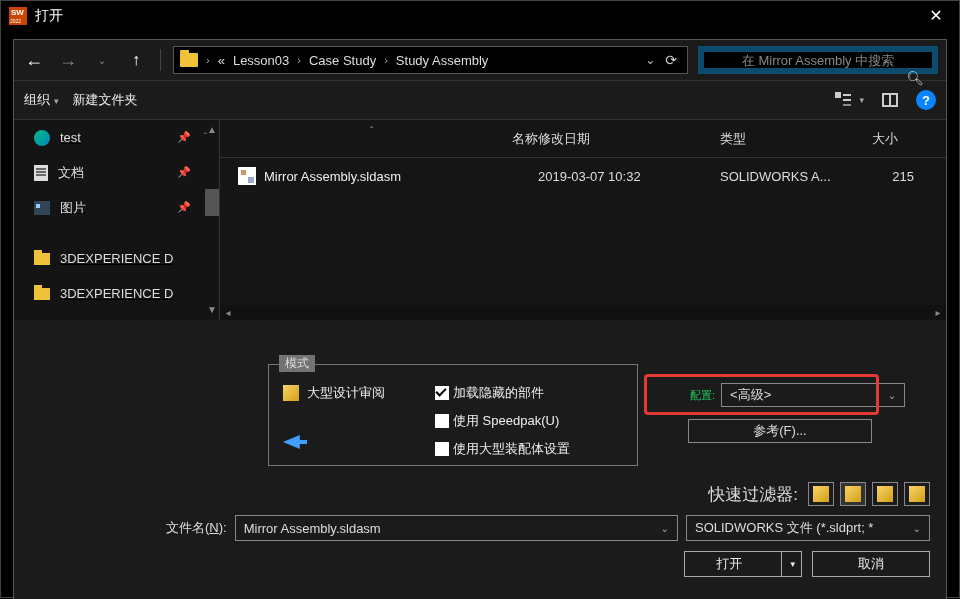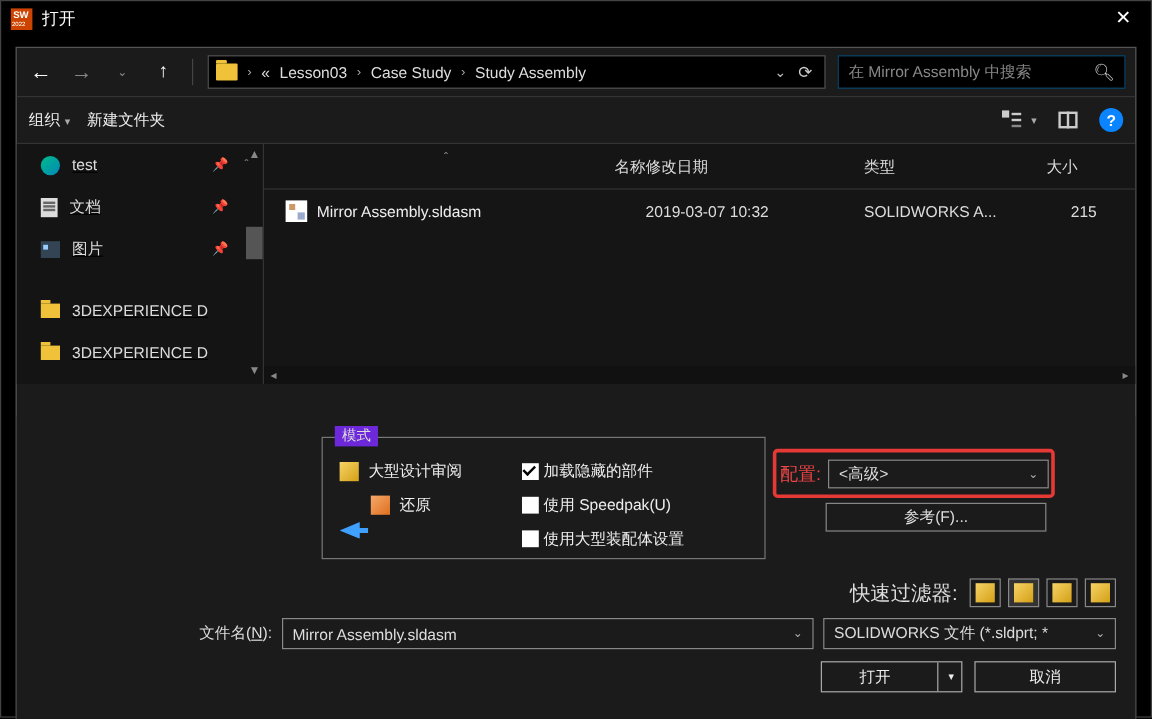--- a/index.html
+++ b/index.html
@@ -20,21 +20,21 @@
   .nav-arrow.dim { color:#888; }
   .nav-up { font-size:16px; }
   .divider-v { width:1px; height:22px; background:#444; margin:0 2px;}
   .breadcrumb { flex:1; height:28px; background:#000; border:1px solid #555; display:flex; align-items:center; padding:0 6px; gap:8px; color:#ddd; font-size:13px;}
   .folder-icon { width:18px; height:14px; background:#f0c23a; display:inline-block; position:relative; border-radius:1px;}
   .folder-icon::before { content:""; position:absolute; left:0; top:-3px; width:9px; height:3px; background:#f0c23a; border-radius:1px 1px 0 0;}
   .chev { color:#aaa; font-size:11px;}
   .bc-end { margin-left:auto; display:flex; align-items:center; gap:10px; padding-right:4px;}
   .bc-end span { color:#bbb; font-size:12px;}
   .bc-end .refresh { font-size:14px; color:#ccc;}
-  .searchbox { width:240px; height:28px; background:#000; border:1px solid #0c4a6e; display:flex; align-items:center; color:#888; font-size:13px; padding:0 8px;}
+  .searchbox { width:240px; height:28px; background:#000; border:6px solid #0c4a6e; display:flex; align-items:center; color:#888; font-size:13px; padding:0 8px;flex-direction:column;}
   .searchbox .mag { margin-left:auto; color:#ccc; font-size:14px;}
   
   .toolrow { height:40px; display:flex; align-items:center; padding:0 10px; gap:14px; border-top:1px solid #333; border-bottom:1px solid #333;}
   .tool-text { color:#eee; font-size:13px;}
   .menu-arrow { color:#aaa; font-size:9px; margin-left:4px;}
   .toolrow-right { margin-left:auto; display:flex; align-items:center; gap:18px;}
   .view-switch { display:flex; align-items:center; gap:4px;}
   .view-icon-a { display:inline-block; width:16px; height:16px; position:relative;}
   .view-icon-a::before { content:""; position:absolute; left:0; top:0; width:6px; height:6px; background:#ccc;}
   .view-icon-a::after { content:""; position:absolute; left:8px; top:2px; width:8px; height:2px; background:#ccc; box-shadow: 0 5px 0 #ccc, 0 10px 0 #888; }
@@ -75,33 +75,33 @@
   .filerow .cmod { width:182px; color:#ddd;}
   .filerow .ctype { width:148px; color:#ddd;}
   .filerow .csize { flex:1; text-align:right; padding-right:32px; color:#ddd;}
   
   .hscroll { height:15px; background:#111; display:flex; align-items:center;}
   .hscroll .ha { width:16px; text-align:center; color:#888; font-size:10px;}
   .hscroll .hthumb { height:14px; background:transparent; flex:1;}
   
   .bottom { position:absolute; left:0; right:0; top:307px; bottom:0; background:#1b1b1b;}
   .mode-box { position:absolute; left:254px; top:17px; width:370px; height:102px; border:1px solid #777;}
-  .mode-legend { position:absolute; left:10px; top:-10px; background:#6d28d9; padding:0 6px; color:#ddd; font-size:12px;}
+  .mode-legend { position:absolute; left:10px; top:-10px; background:#737373; padding:0 6px; color:#ddd; font-size:12px;}
   .mode-inner { display:flex; padding:14px 14px 10px 14px; gap:22px; align-items:flex-start;}
   .mode-col1 { width:130px;}
   .mode-item { display:flex; align-items:center; gap:8px; height:28px; color:#eee; font-size:13px;}
   .cube-gold { width:16px; height:16px; background:linear-gradient(135deg,#f6d365,#d4a017); display:inline-block;}
   .cube-green{ width:16px; height:16px; background:linear-gradient(135deg,#a0e07a,#3a9d23); display:inline-block;}
   .cube-orange{ width:16px; height:16px; background:linear-gradient(135deg,#f6a96b,#de6f1e); display:inline-block;}
   .mode-sel { position:absolute; left:14px; top:70px; width:24px; height:14px; background:#3fa0ff; clip-path:polygon(0 50%,70% 0,70% 35%,100% 35%,100% 65%,70% 65%,70% 100%);}
   .check-row { display:flex; align-items:center; gap:4px; height:28px; color:#eee; font-size:13px;}
   .checkbox { width:14px; height:14px; background:#fff; display:inline-block; position:relative;}
   .checkbox.checked::after { content:""; position:absolute; left:3px; top:0px; width:4px; height:8px; border:solid #000; border-width:0 2px 2px 0; transform:rotate(45deg);}
   .config-row { position:absolute; left:636px; top:36px; display:flex; align-items:center; gap:6px;}
-  .config-row .lbl { color:#ef4444; font-size:15px;}
+  .config-row .lbl { color:#22c55e; font-size:11px;margin-left:40px;}
   .config-dd { width:184px; height:24px; border:1px solid #888; display:flex; align-items:center; padding:0 8px; color:#ddd; font-size:13px;}
   .config-dd .dd-caret { margin-left:auto; color:#aaa; font-size:10px;}
   .highlight-box { position:absolute; left:630px; top:27px; width:235px; height:41px; border:3px solid #e53935; border-radius:4px; pointer-events:none;}
   .ref-btn { position:absolute; left:674px; top:72px; width:184px; height:24px; border:1px solid #888; color:#ddd; font-size:13px; display:flex; align-items:center; justify-content:center;}
   
   .qf-row { position:absolute; right:16px; top:135px; display:flex; align-items:center; gap:10px;}
   .qf-row .lbl { color:#ddd; font-size:17px;}
   .qf-icons { display:flex; gap:6px;}
   .qf-btn { width:26px; height:24px; border:1px solid #888; display:flex; align-items:center; justify-content:center;}
   .qf-btn.active { background:#333;}
@@ -242,24 +242,20 @@
     <div class="bottom">
       <div class="mode-box">
         <span class="mode-legend">模式</span>
         <div class="mode-sel"></div>
         <div class="mode-inner">
           <div class="mode-col1">
             <div class="mode-item">
               <span class="cube-gold"></span>
               <span>大型设计审阅</span>
             </div>
-            <div class="mode-item" style="margin-left:26px;">
-              <span class="cube-orange"></span>
-              <span>还原</span>
-            </div>
           </div>
           <div>
             <div class="check-row">
               <span class="checkbox checked"></span>
               <span>加载隐藏的部件</span>
             </div>
             <div class="check-row">
               <span class="checkbox"></span>
               <span>使用 Speedpak(U)</span>
             </div>

